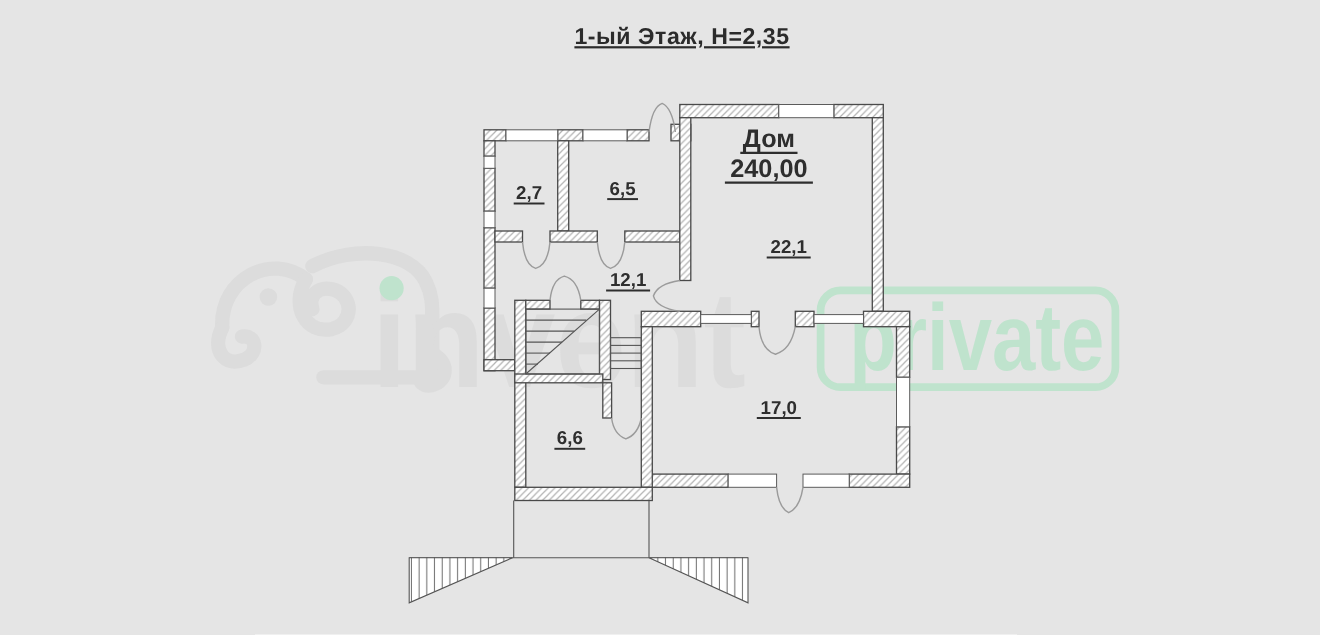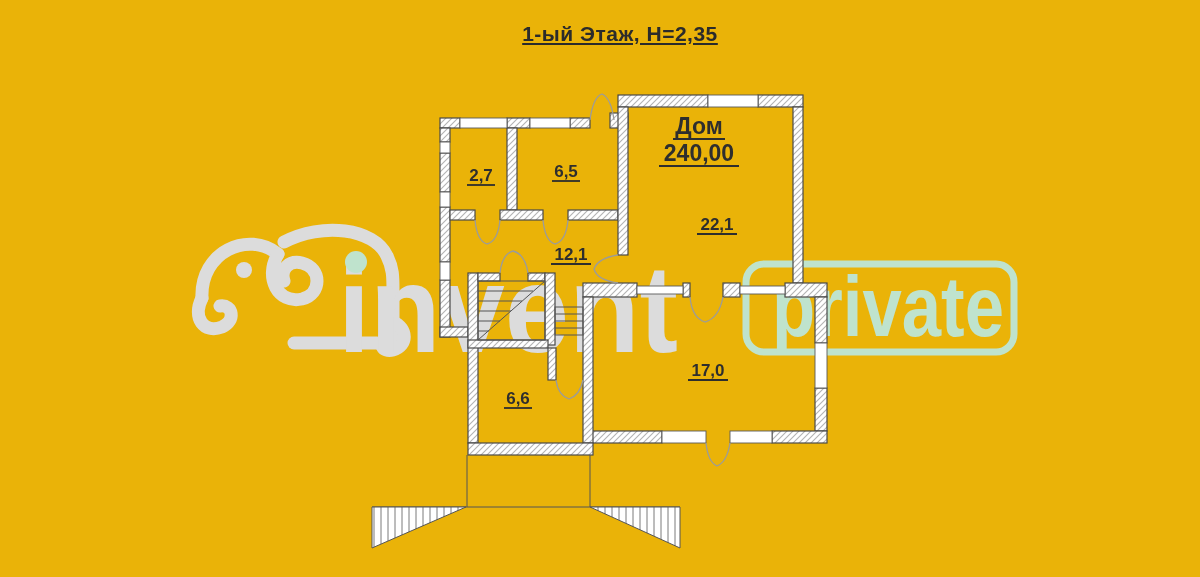--- a/index.html
+++ b/index.html
@@ -1,16 +1,16 @@
 <!DOCTYPE html>
 <html><head>
 <meta charset="utf-8">
 <style>
   html,body{margin:0;padding:0;background:#ffffff;}
-  .stage{position:relative;width:1200px;height:577px;background:#eab308;overflow:hidden;
+  .stage{position:relative;width:1200px;height:577px;background:#e5e5e5;overflow:hidden;
          font-family:"Liberation Sans",sans-serif;}
   .title{position:absolute;top:22px;left:220px;width:800px;text-align:center;
          font-weight:bold;font-size:21px;letter-spacing:.5px;color:#2b2b2b;
          text-decoration:underline;font-family:"Liberation Sans",sans-serif;}
   svg text{font-family:"Liberation Sans",sans-serif;}
   .lbl{font-weight:bold;font-size:17px;fill:#2e2e2e;}
   .biglbl{font-weight:bold;font-size:23px;fill:#2e2e2e;}
   .wm{font-weight:bold;}
 </style>
 </head>

